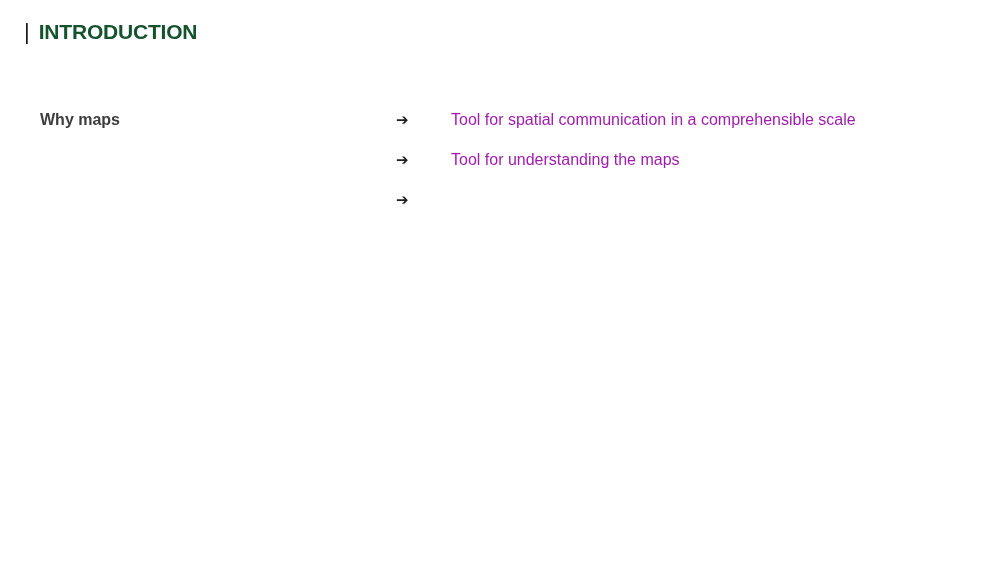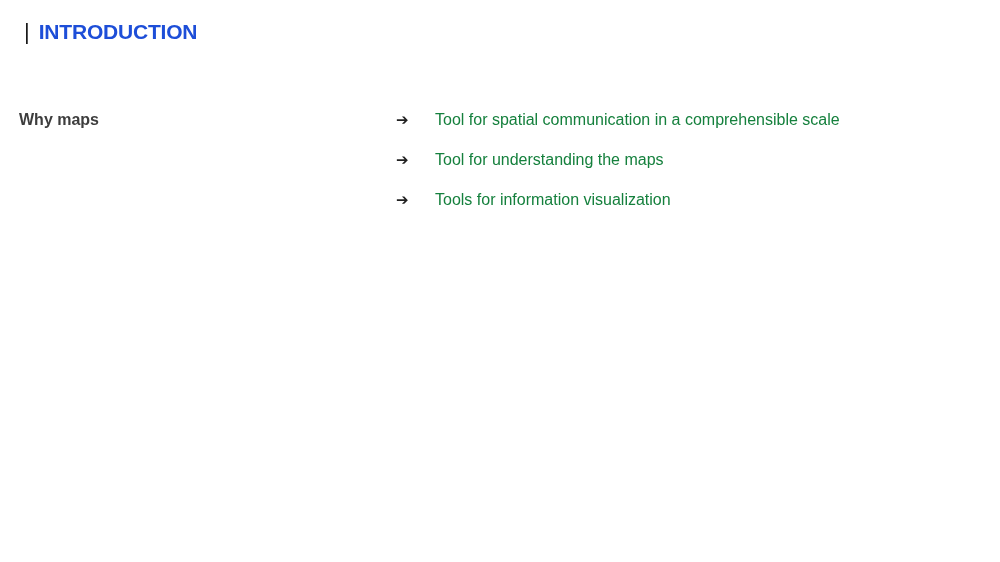--- a/index.html
+++ b/index.html
@@ -27,26 +27,26 @@
     font-weight: 400;
     color: #1a1a1a;
     line-height: 1;
     margin-right: 9px;
   }
   .title-text {
     margin: 0;
     font-size: 21px;
     font-weight: 700;
     letter-spacing: -0.2px;
-    color: #1d4ed8;
+    color: #14532d;
     line-height: 1.1;
   }
   .section-label {
     position: absolute;
-    left: 19px;
+    left: 40px;
     top: 110px;
     font-size: 16px;
     font-weight: 700;
     color: #3d3d3d;
     line-height: 20px;
   }
   .bullet-list {
     position: absolute;
     left: 396px;
     top: 110px;
@@ -66,22 +66,23 @@
     line-height: 20px;
     color: #212121;
     font-weight: 700;
   }
   .bullet-text {
     flex: 1 1 auto;
   }
   .bullet-line {
     font-size: 16px;
     line-height: 20px;
-    color: #15803d;
+    color: #a21caf;
     font-weight: 400;
+    margin-left: 16px;
   }
 </style>
 </head>
 <body>
 
 <div class="slide">
 
   <header class="title-row">
     <span class="title-prefix">|</span>
     <h1 class="title-text">INTRODUCTION</h1>
@@ -101,19 +102,18 @@
     <li class="bullet">
       <span class="arrow">➔</span>
       <div class="bullet-text">
         <div class="bullet-line">Tool for understanding the maps</div>
       </div>
     </li>
 
     <li class="bullet">
       <span class="arrow">➔</span>
       <div class="bullet-text">
-        <div class="bullet-line">Tools for information visualization</div>
       </div>
     </li>
 
   </ul>
 
 </div>
 
 </body></html>

